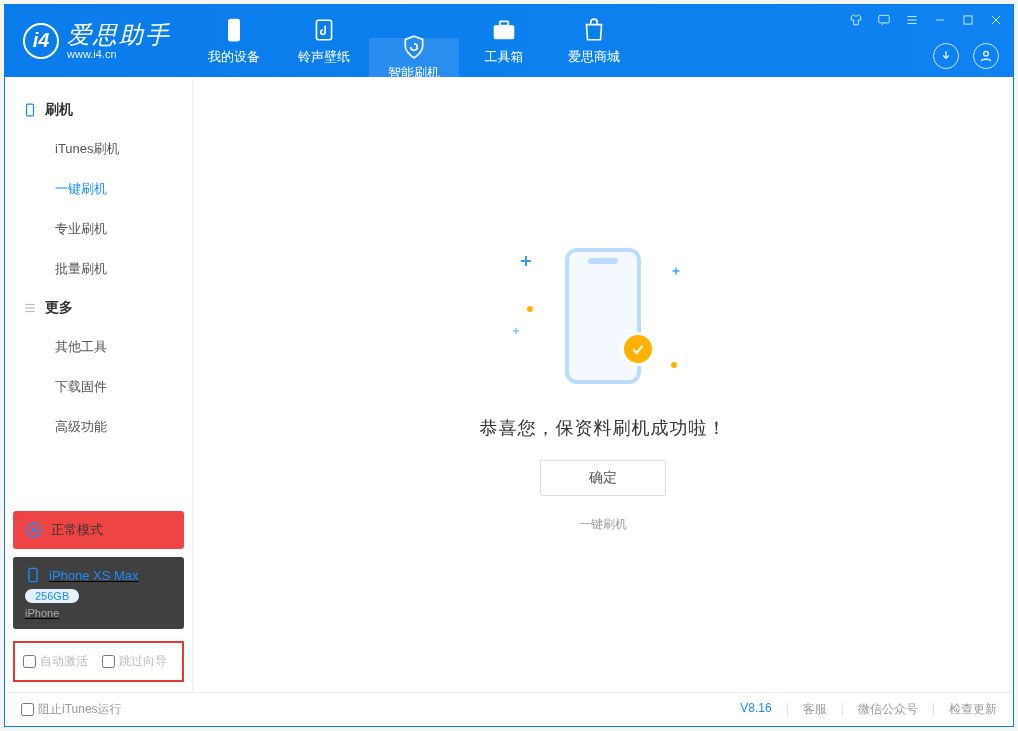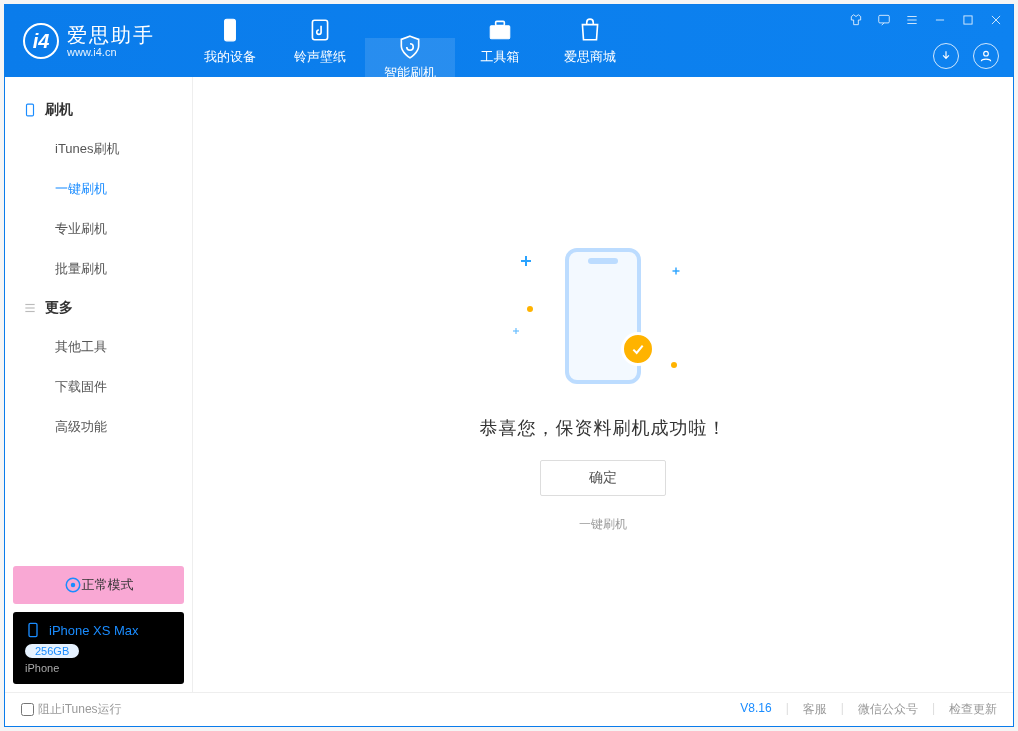--- a/index.html
+++ b/index.html
@@ -2,43 +2,43 @@
 <html><head>
 <meta charset="utf-8">
 <style>
 * { margin: 0; padding: 0; box-sizing: border-box; font-family: "Microsoft YaHei", "PingFang SC", sans-serif; }
 body { background: #f5f5f5; padding: 4px; }
 .window { width: 1010px; height: 723px; background: #fff; border: 1px solid #0a7ceb; display: flex; flex-direction: column; overflow: hidden; }
 .titlebar { height: 72px; background: linear-gradient(to right, #0a7ceb, #0d82f0); display: flex; align-items: center; color: #fff; position: relative; }
 .logo-block { display: flex; align-items: center; padding: 0 18px 0 18px; gap: 8px; min-width: 180px; }
 .logo-icon { width: 36px; height: 36px; border-radius: 50%; border: 2px solid #fff; display: flex; align-items: center; justify-content: center; font-weight: bold; font-size: 20px; font-style: italic; }
 .logo-text { display: flex; flex-direction: column; line-height: 1.1; }
-.logo-title { font-size: 20px; font-weight: 500; letter-spacing: 2px; }
+.logo-title { font-size: 24px; font-weight: 500; letter-spacing: 2px; font-style: italic; }
 .logo-sub { font-size: 11px; opacity: .9; }
 .nav { display: flex; height: 100%; }
 .nav-item { width: 90px; display: flex; flex-direction: column; align-items: center; justify-content: center; gap: 4px; font-size: 13px; cursor: pointer; position: relative; }
 .nav-item.active { background: rgba(255,255,255,.12); margin-top: 33px; }
 .nav-icon { width: 28px; height: 28px; display: flex; align-items: center; justify-content: center; }
 .nav-icon svg { width: 26px; height: 26px; fill: #fff; stroke: #fff; }
 .win-controls { position: absolute; right: 8px; top: 6px; display: flex; gap: 10px; align-items: center; }
 .win-controls span { width: 18px; height: 18px; display: inline-flex; align-items: center; justify-content: center; cursor: pointer; font-size: 14px; opacity: .9; }
 .win-controls svg { width: 14px; height: 14px; stroke: #fff; fill: none; stroke-width: 1.5; }
 .right-actions { position: absolute; right: 14px; bottom: 8px; display: flex; gap: 14px; }
 .circle-btn { width: 26px; height: 26px; border: 1.5px solid rgba(255,255,255,.8); border-radius: 50%; display: flex; align-items: center; justify-content: center; cursor: pointer; }
 .circle-btn svg { width: 14px; height: 14px; stroke: #fff; fill: none; stroke-width: 2; }
 .body { flex: 1; display: flex; min-height: 0; }
 .sidebar { width: 188px; border-right: 1px solid #eee; display: flex; flex-direction: column; }
 .side-scroll { flex: 1; overflow: auto; padding-top: 14px; }
 .side-group-header { display: flex; align-items: center; gap: 8px; padding: 10px 18px; font-size: 14px; color: #333; font-weight: bold; }
 .side-group-header svg { width: 14px; height: 14px; }
 .side-item { padding: 11px 18px 11px 50px; font-size: 13px; color: #555; cursor: pointer; }
 .side-item.active { color: #1a8cff; }
-.side-status { background: #f9a8d4; margin: 8px; border-radius: 3px; padding: 10px 12px; display: flex; align-items: center; font-size: 13px; color: #333; justify-content: center; }
+.side-status { background: #ef4444; margin: 8px; border-radius: 3px; padding: 10px 12px; display: flex; align-items: center; gap: 8px; font-size: 13px; color: #333; }
 .side-status .dot-icon { width: 18px; height: 18px; }
-.side-device { background: #000000; margin: 0 8px 8px 8px; border-radius: 3px; padding: 10px 12px; font-size: 13px; text-decoration: underline; }
+.side-device { background: #404040; margin: 0 8px 8px 8px; border-radius: 3px; padding: 10px 12px; font-size: 13px; text-decoration: underline; }
 .side-device .dev-line { display: flex; align-items: center; gap: 8px; color: #1a8cff; font-weight: 500; }
 .badge { display: inline-block; background: #e6f2ff; color: #1a8cff; border-radius: 10px; padding: 1px 10px; font-size: 11px; margin-top: 6px; }
 .dev-type { color: #aaa; font-size: 11px; margin-top: 4px; }
 .side-check-row { border: 2px solid #e53935; margin: 4px 8px 10px 8px; padding: 10px 8px; display: flex; gap: 14px; align-items: center; font-size: 12px; color: #bbb; }
 .chk { display: flex; align-items: center; gap: 4px; }
 .chk input { width: 13px; height: 13px; accent-color: #ccc; }
 .main { flex: 1; display: flex; flex-direction: column; align-items: center; justify-content: center; gap: 20px; }
 .success-ill { position: relative; width: 200px; height: 160px; display: flex; align-items: center; justify-content: center; }
 .phone-shape { width: 76px; height: 136px; border: 4px solid #bcdcff; border-radius: 12px; background: #f3f9ff; position: relative; }
 .phone-shape::before { content:""; position:absolute; top:6px; left:50%; transform:translateX(-50%); width:30px; height:6px; background:#bcdcff; border-radius:3px; }
@@ -210,20 +210,30 @@
     <div class="side-device">
       <div class="dev-line">
         <svg width="16" height="16" viewBox="0 0 24 24">
               <rect x="6" y="2" width="12" height="20" rx="2" fill="none" stroke="#1a8cff" stroke-width="2"></rect>
             </svg>
         <span>iPhone XS Max</span>
       </div>
       <span class="badge">256GB</span>
       <div class="dev-type">iPhone</div>
     </div>
+    <div class="side-check-row">
+      <label class="chk">
+            <input type="checkbox" style="">
+            <span>自动激活</span>
+          </label>
+      <label class="chk">
+            <input type="checkbox" style="">
+            <span>跳过向导</span>
+          </label>
+    </div>
   </div>
 
   <div class="main">
     <div class="success-ill">
       <span class="sparkle s1"></span>
       <span class="sparkle s2"></span>
       <span class="sparkle s3"></span>
       <span class="dot d1"></span>
       <span class="dot d2"></span>
       <div class="phone-shape"></div>

